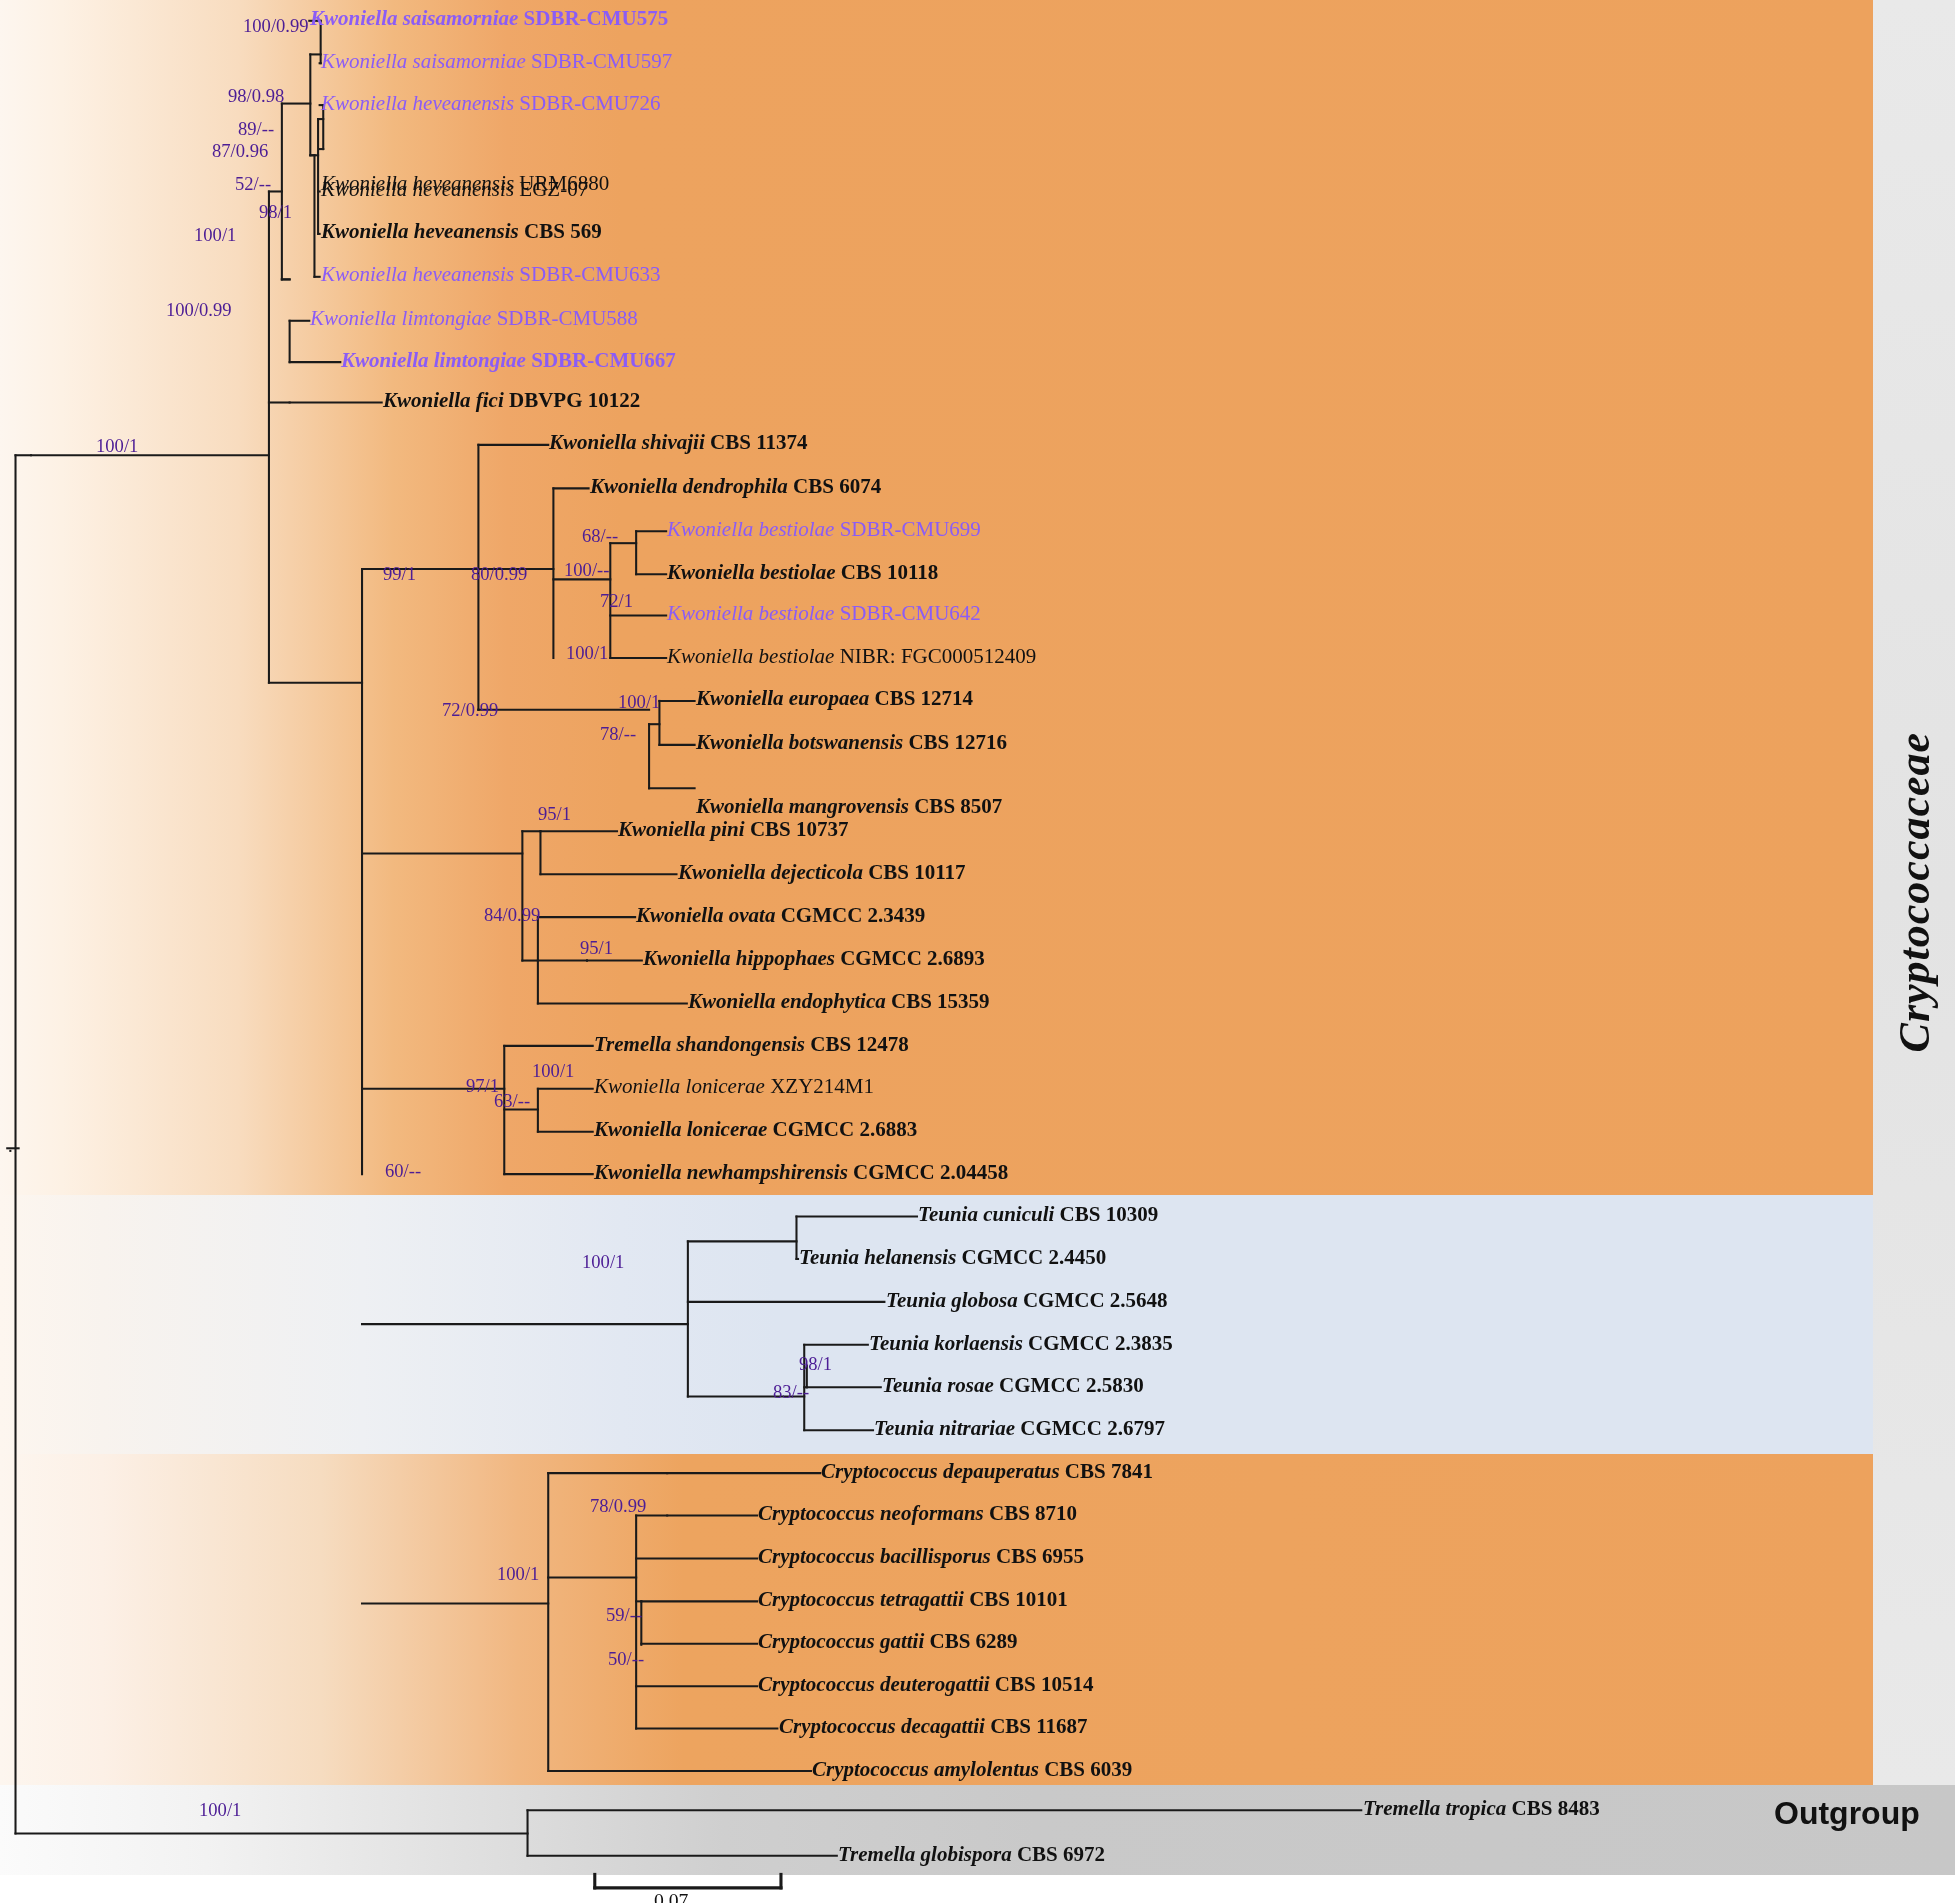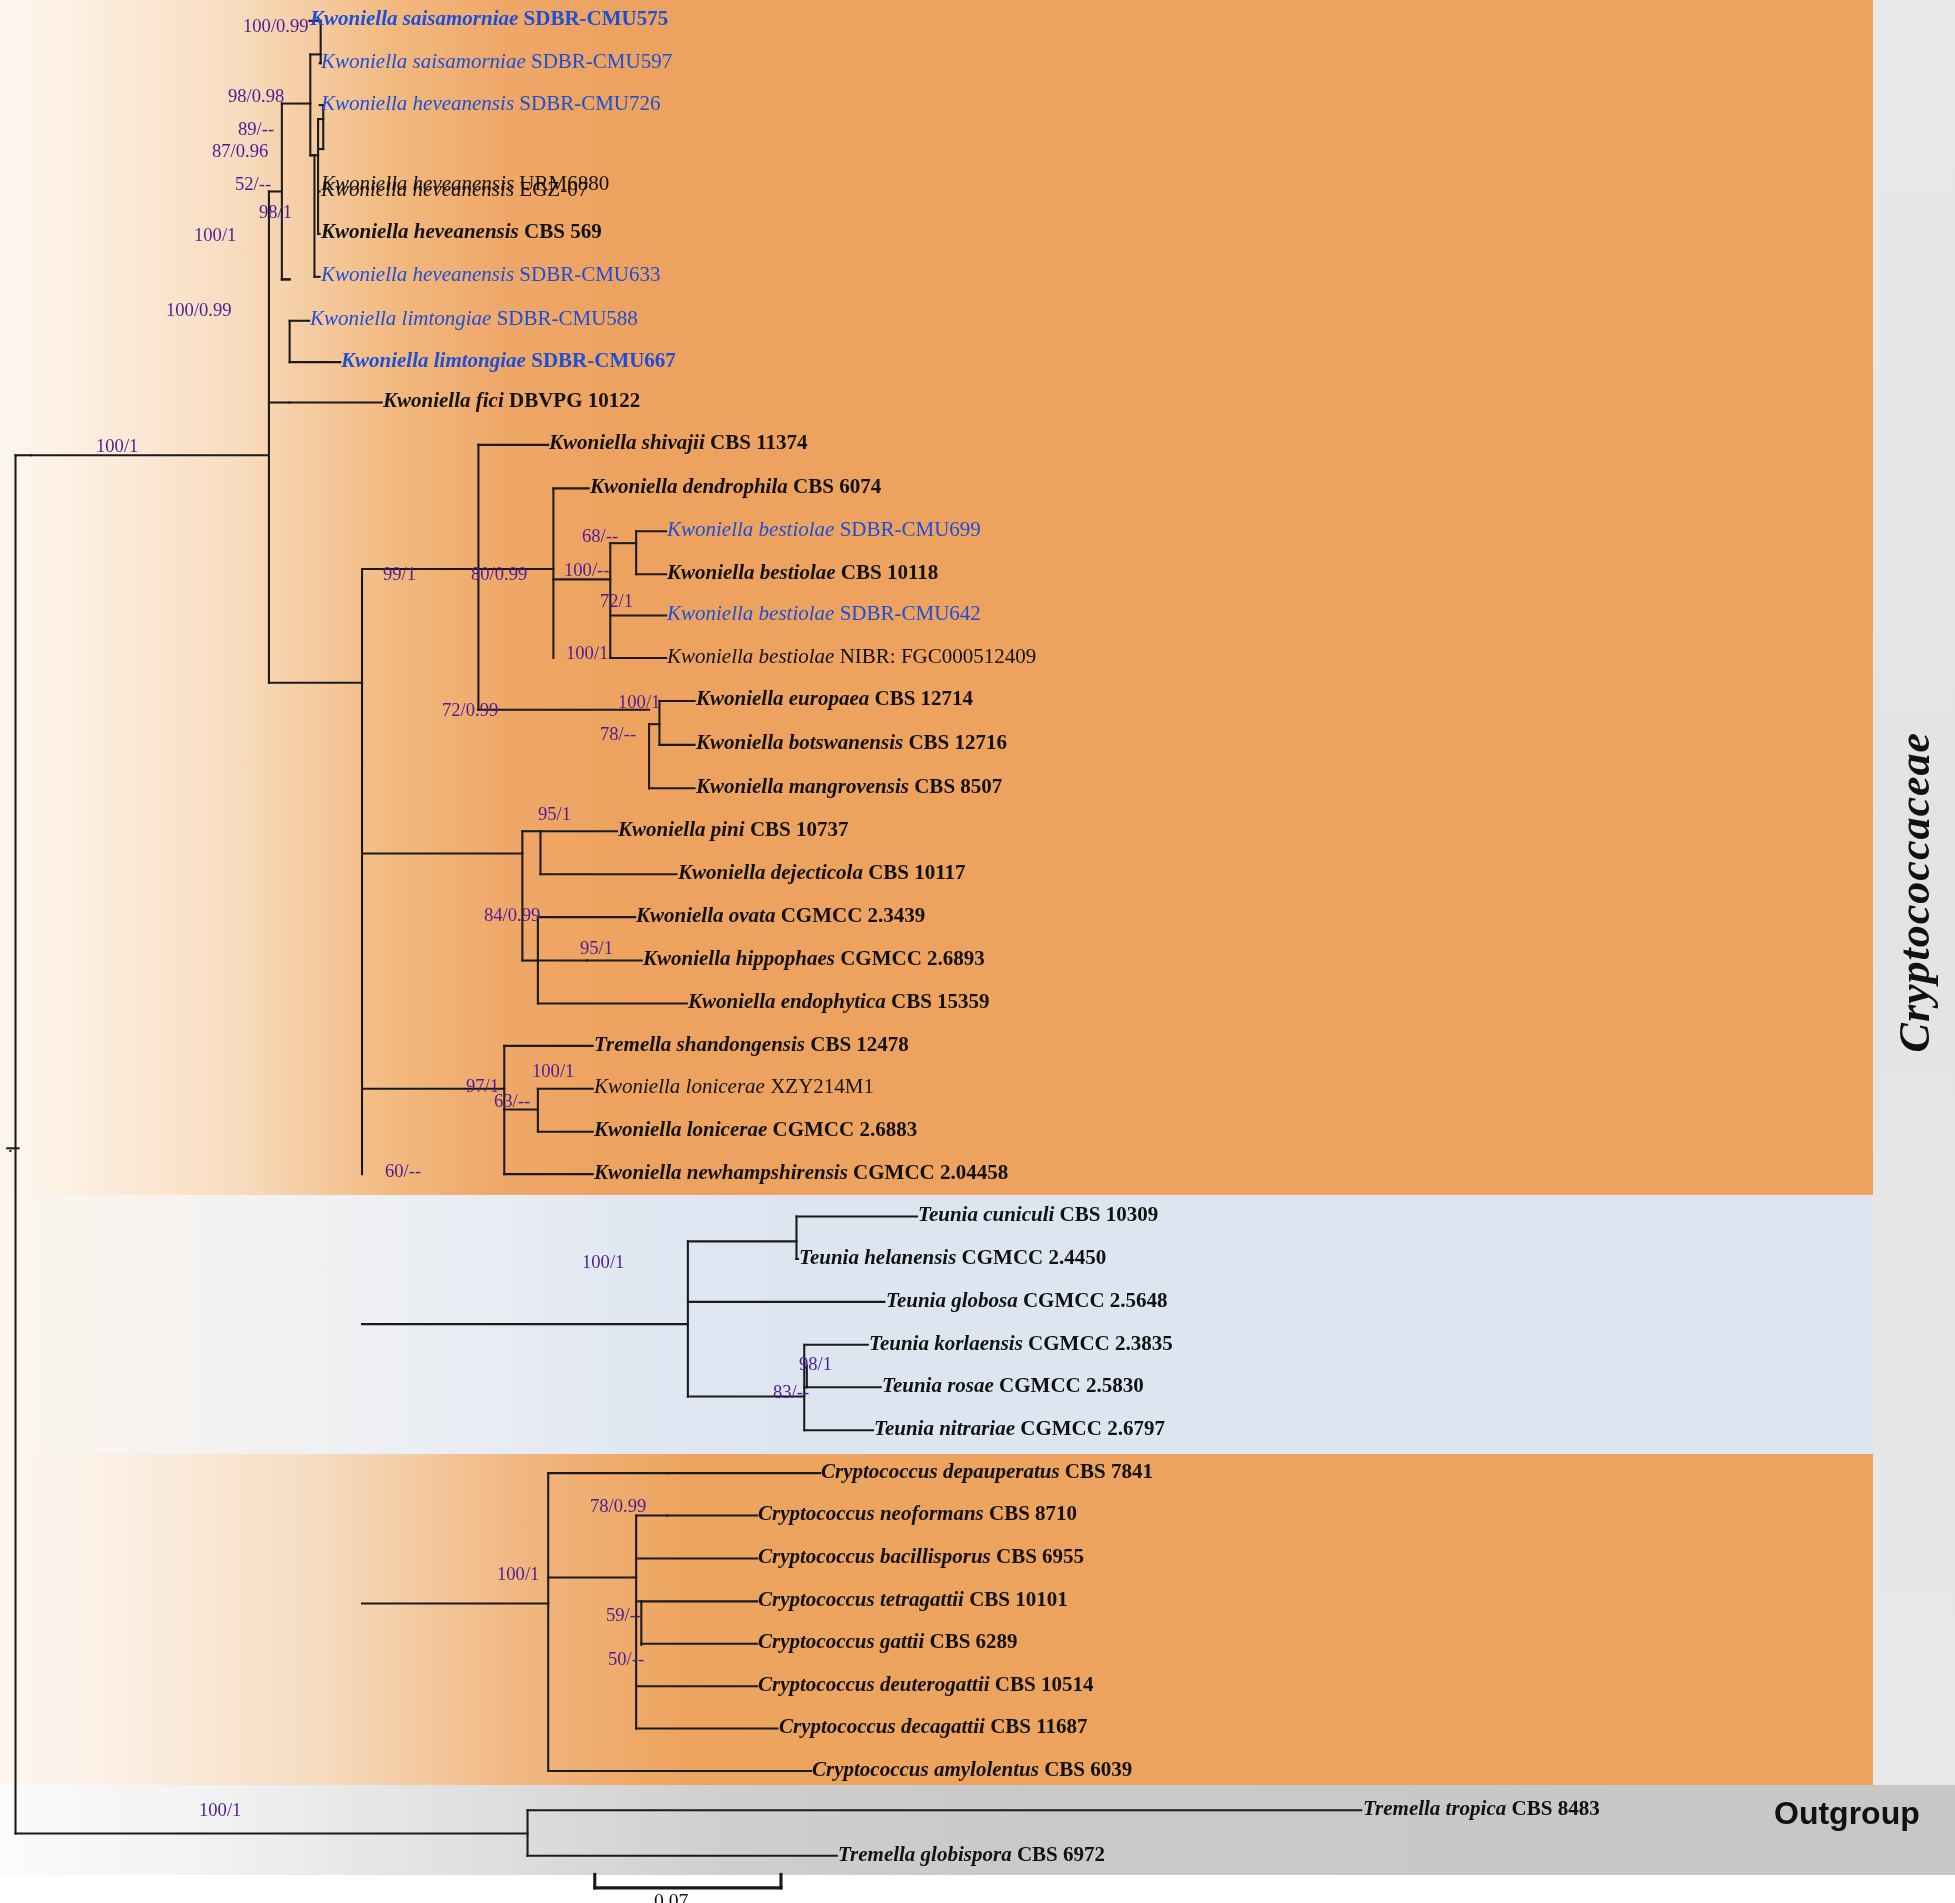--- a/index.html
+++ b/index.html
@@ -28,21 +28,21 @@
   .outgroup-label{position:absolute;left:1774px;top:1795px;font-size:32px;font-weight:bold;color:#111;font-family:"Liberation Sans",sans-serif;}
 
   
   #tree{position:absolute;left:0;top:0;width:1955px;height:1903px;}
 
   
   .taxon{position:absolute;white-space:nowrap;font-size:21px;line-height:1;}
   .taxon .g{font-style:italic;}
   .taxon .s{font-style:normal;}
   .blk{color:#111;}
-  .blu{color:#1d4ed8;}
+  .blu{color:#8b5cf6;}
   .bold{font-weight:bold;}
   .reg{font-weight:normal;}
 
   
   .sup{position:absolute;white-space:nowrap;font-size:18.6px;color:#4c1d95;font-family:"Liberation Serif",serif;}
 
   
   .scale-num{position:absolute;font-size:19.7px;color:#111;}
 </style>
 </head>
@@ -214,21 +214,21 @@
     <div class="taxon" style="left: 341px; top: 350px;"><span class="g blu bold">Kwoniella limtongiae</span><span class="s blu bold"> SDBR-CMU667</span></div>
     <div class="taxon" style="left: 383px; top: 390px;"><span class="g blk bold">Kwoniella fici</span><span class="s blk bold"> DBVPG 10122</span></div>
     <div class="taxon" style="left: 549px; top: 432px;"><span class="g blk bold">Kwoniella shivajii</span><span class="s blk bold"> CBS 11374</span></div>
     <div class="taxon" style="left: 590px; top: 476px;"><span class="g blk bold">Kwoniella dendrophila</span><span class="s blk bold"> CBS 6074</span></div>
     <div class="taxon" style="left: 667px; top: 519px;"><span class="g blu reg">Kwoniella bestiolae</span><span class="s blu reg"> SDBR-CMU699</span></div>
     <div class="taxon" style="left: 667px; top: 562px;"><span class="g blk bold">Kwoniella bestiolae</span><span class="s blk bold"> CBS 10118</span></div>
     <div class="taxon" style="left: 667px; top: 603px;"><span class="g blu reg">Kwoniella bestiolae</span><span class="s blu reg"> SDBR-CMU642</span></div>
     <div class="taxon" style="left: 667px; top: 646px;"><span class="g blk reg">Kwoniella bestiolae</span><span class="s blk reg"> NIBR: FGC000512409</span></div>
     <div class="taxon" style="left: 696px; top: 688px;"><span class="g blk bold">Kwoniella europaea</span><span class="s blk bold"> CBS 12714</span></div>
     <div class="taxon" style="left: 696px; top: 732px;"><span class="g blk bold">Kwoniella botswanensis</span><span class="s blk bold"> CBS 12716</span></div>
-    <div class="taxon" style="left: 696px; top: 776px;"><span class="g blk bold">Kwoniella mangrovensis</span><span class="s blk bold"> CBS 8507</span></div>
+    <div class="taxon" style="left: 696px; top: 796px;"><span class="g blk bold">Kwoniella mangrovensis</span><span class="s blk bold"> CBS 8507</span></div>
     <div class="taxon" style="left: 618px; top: 819px;"><span class="g blk bold">Kwoniella pini</span><span class="s blk bold"> CBS 10737</span></div>
     <div class="taxon" style="left: 678px; top: 862px;"><span class="g blk bold">Kwoniella dejecticola</span><span class="s blk bold"> CBS 10117</span></div>
     <div class="taxon" style="left: 636px; top: 905px;"><span class="g blk bold">Kwoniella ovata</span><span class="s blk bold"> CGMCC 2.3439</span></div>
     <div class="taxon" style="left: 643px; top: 948px;"><span class="g blk bold">Kwoniella hippophaes</span><span class="s blk bold"> CGMCC 2.6893</span></div>
     <div class="taxon" style="left: 688px; top: 991px;"><span class="g blk bold">Kwoniella endophytica</span><span class="s blk bold"> CBS 15359</span></div>
     <div class="taxon" style="left: 594px; top: 1034px;"><span class="g blk bold">Tremella shandongensis</span><span class="s blk bold"> CBS 12478</span></div>
     <div class="taxon" style="left: 594px; top: 1076px;"><span class="g blk reg">Kwoniella lonicerae</span><span class="s blk reg"> XZY214M1</span></div>
     <div class="taxon" style="left: 594px; top: 1119px;"><span class="g blk bold">Kwoniella lonicerae</span><span class="s blk bold"> CGMCC 2.6883</span></div>
     <div class="taxon" style="left: 594px; top: 1162px;"><span class="g blk bold">Kwoniella newhampshirensis</span><span class="s blk bold"> CGMCC 2.04458</span></div>
     <div class="taxon" style="left: 918px; top: 1204px;"><span class="g blk bold">Teunia cuniculi</span><span class="s blk bold"> CBS 10309</span></div>

